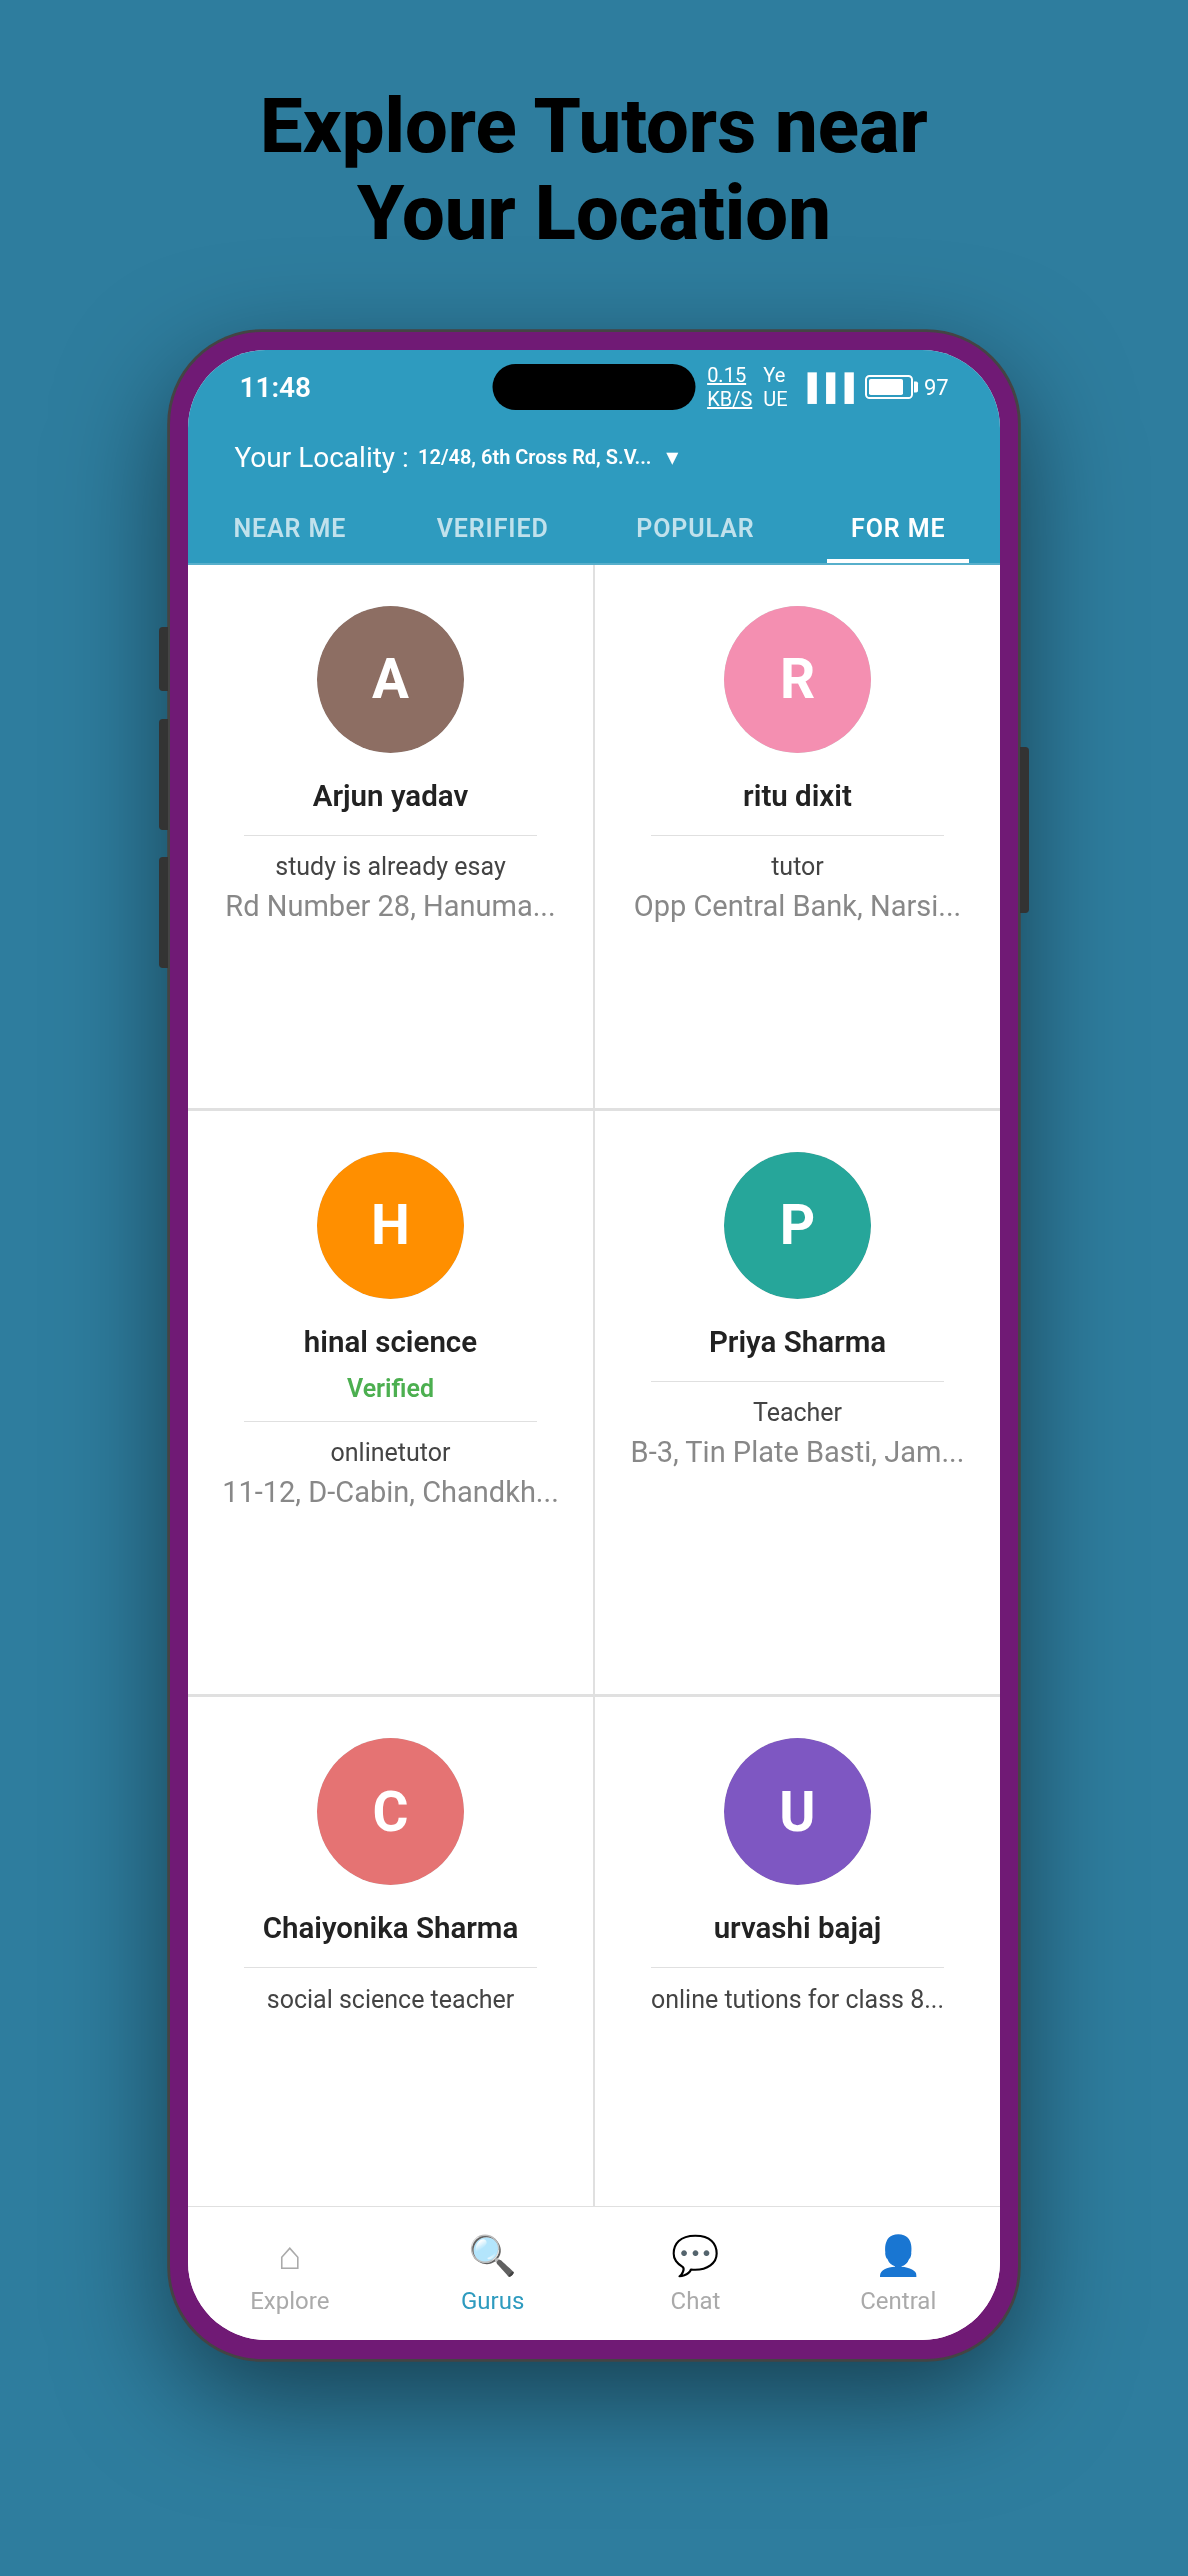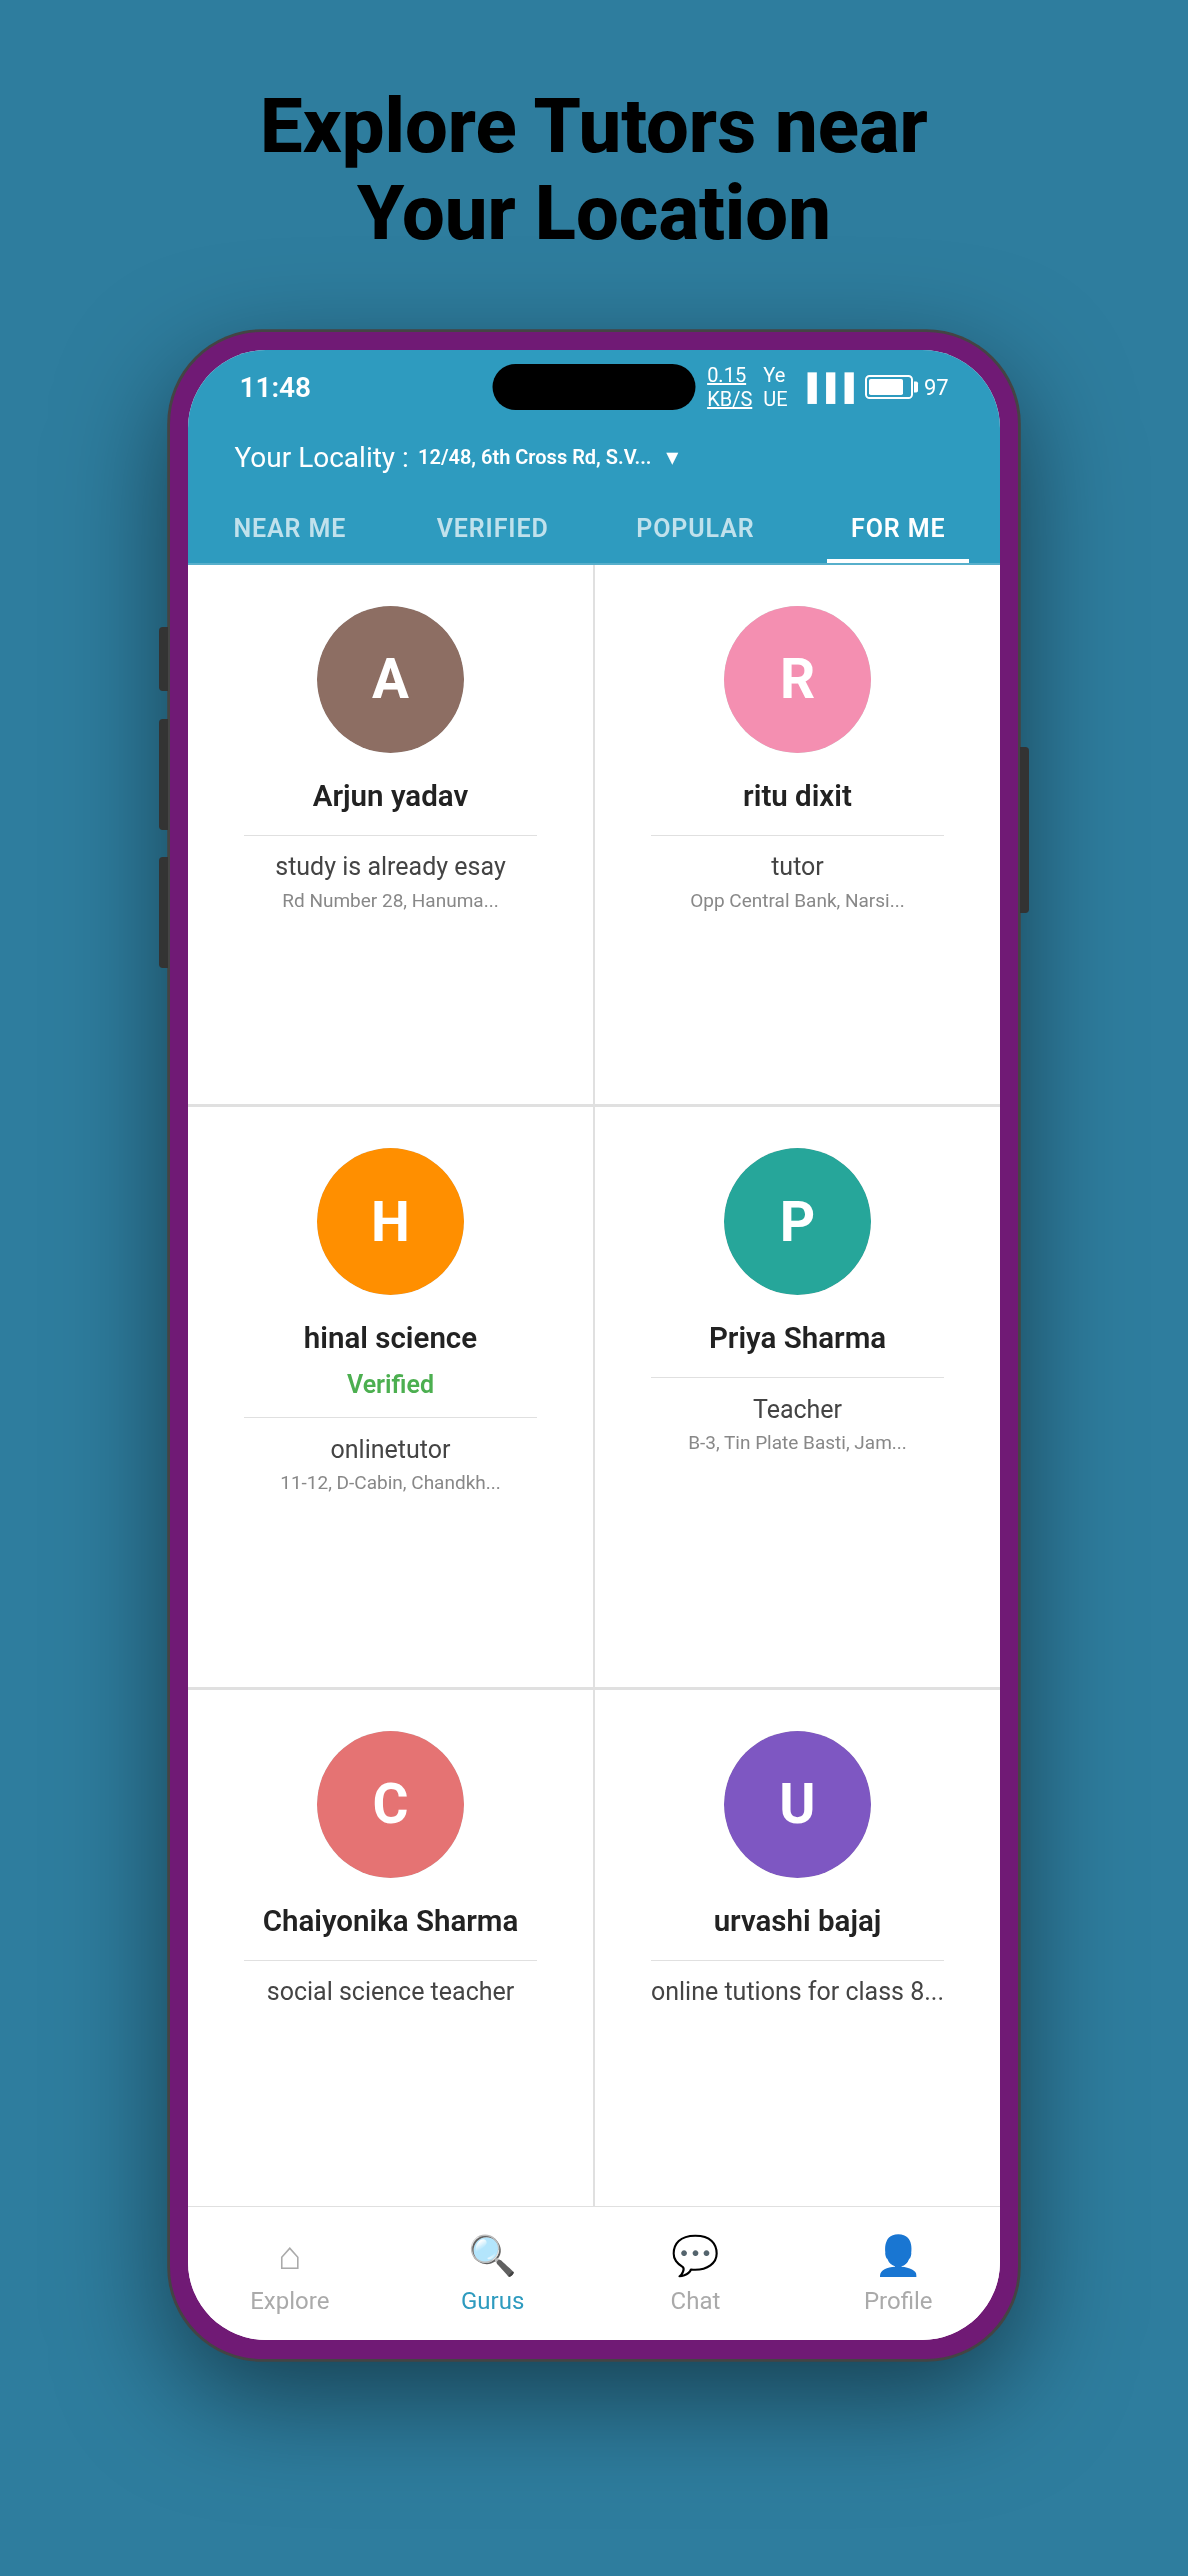--- a/index.html
+++ b/index.html
@@ -243,21 +243,21 @@
     }
 
     .tutor-role {
       font-size: 25px;
       color: #444;
       text-align: center;
       margin-bottom: 7.4px;
     }
 
     .tutor-location {
-      font-size: 19px;
+      font-size: 29px;
       color: #888;
       text-align: center;
     }
 
     
     .bottom-nav {
       background: white;
       height: 134px;
       display: flex;
       align-items: center;
@@ -461,20 +461,20 @@
         <span class="nav-label" style="color:#2e9bbf;">Gurus</span>
       </div>
 
       <div class="nav-item">
         <span class="nav-icon">💬</span>
         <span class="nav-label">Chat</span>
       </div>
 
       <div class="nav-item">
         <span class="nav-icon">👤</span>
-        <span class="nav-label">Profile</span>
+        <span class="nav-label">Central</span>
       </div>
 
     </div>
 
   </div>
 </div>
 
 
 </body></html>

